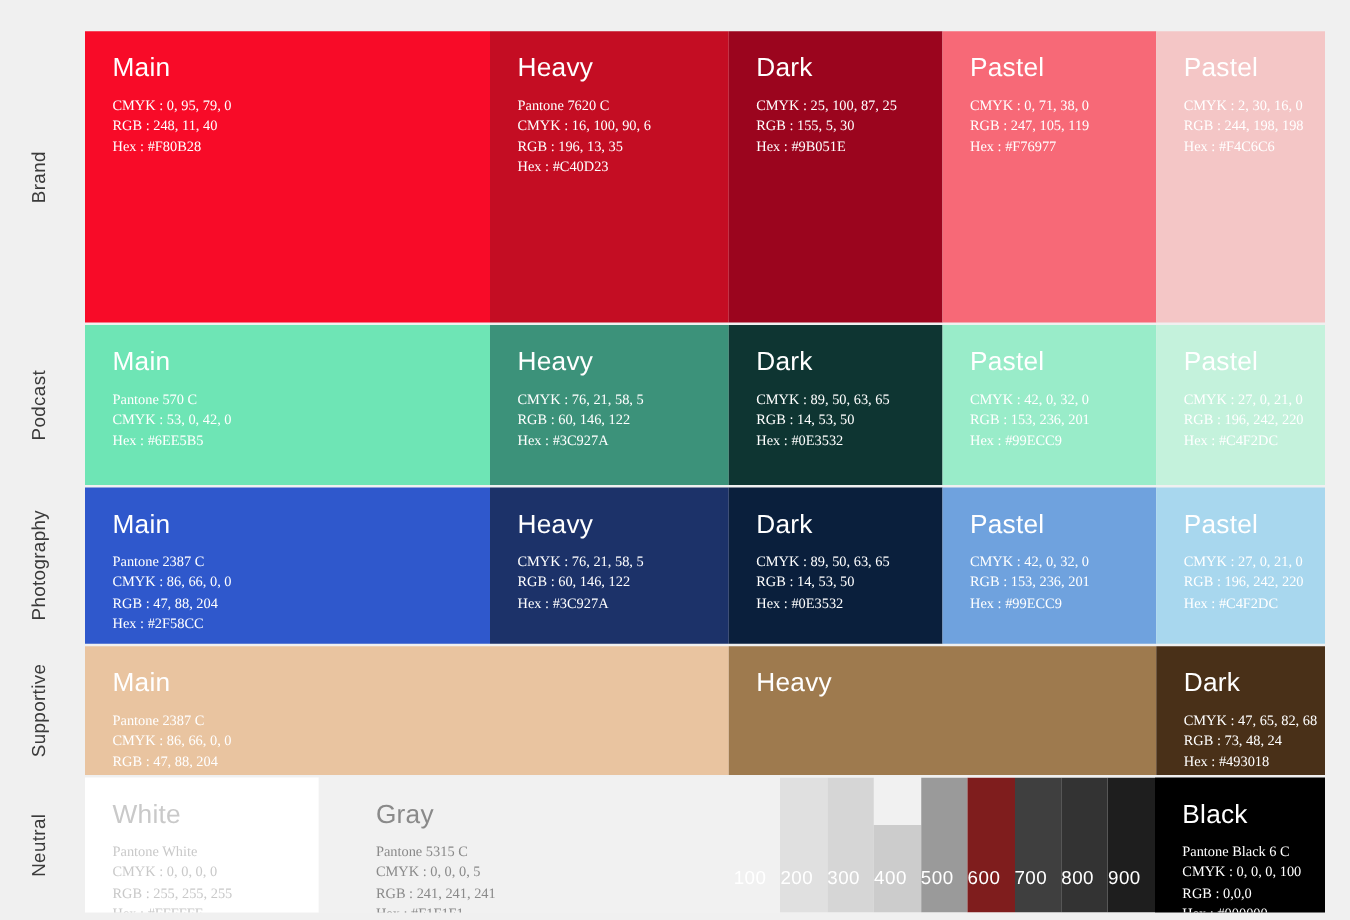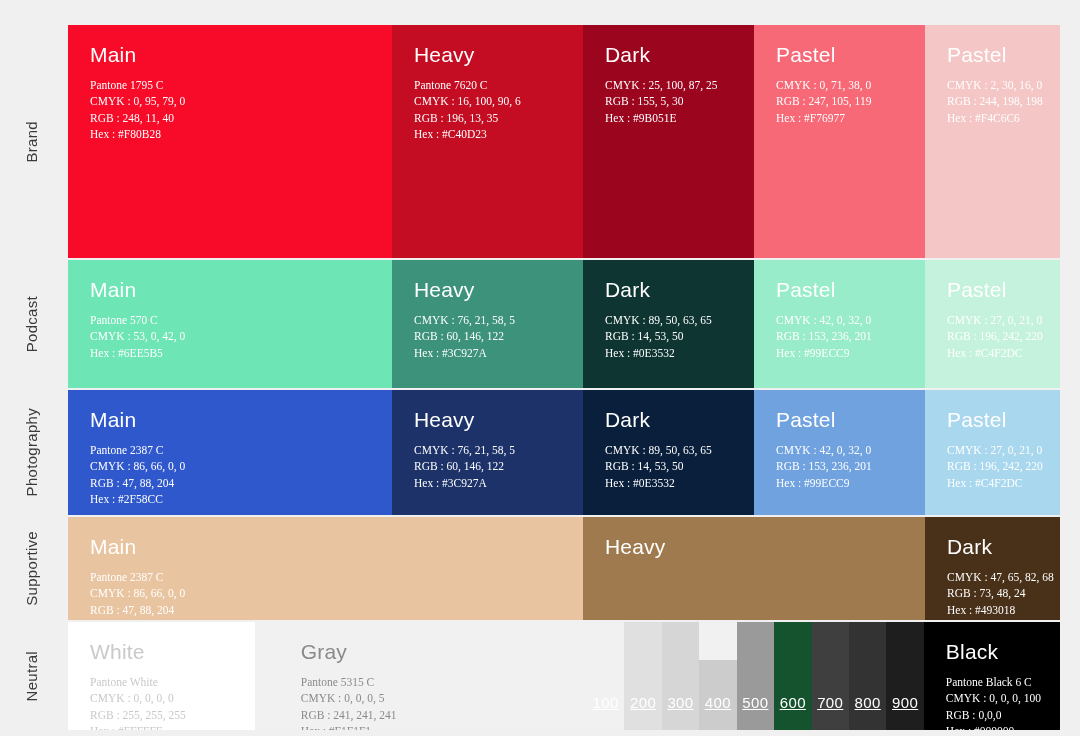--- a/index.html
+++ b/index.html
@@ -73,23 +73,21 @@
 
   
   .scale-strip {
     display: flex;
     height: 100%;
   }
   .scale-chip {
     position: relative;
     display: flex;
     align-items: flex-end;
-    justify-content: center;
     box-sizing: border-box;
-    text-decoration: underline;
   }
   .scale-chip .chip-label {
     font-size: 15px;
     padding-bottom: 19px;
     letter-spacing: 0.4px;
   }
 </style>
 </head>
 <body>
 
@@ -109,21 +107,20 @@
   </div>
   <div class="cat-label" style="top:622px;height:108px;">
     <span>Neutral</span>
   </div>
 
   <div class="row" id="row-brand" style="top:25px;height:233px;">
       <div class="swatch" style="width: 324px; background: rgb(248, 11, 40); color: rgb(255, 255, 255);">
         <div class="sw-inner">
           <div class="sw-title">Main</div>
           <div class="sw-specs">
-            <div>Pantone 1795 C</div>
             <div>CMYK : 0, 95, 79,  0</div>
             <div>RGB : 248, 11, 40</div>
             <div>Hex : #F80B28</div>
           </div>
         </div>
       </div>
       <div class="swatch" style="width: 191px; background: rgb(196, 13, 35); color: rgb(255, 255, 255);">
         <div class="sw-inner">
           <div class="sw-title">Heavy</div>
           <div class="sw-specs">
@@ -335,21 +332,21 @@
           </div>
           <div class="scale-chip" style="width: 37.4444px; background: rgb(214, 214, 214); color: rgb(255, 255, 255);">
             <div class="chip-label">300</div>
           </div>
           <div class="scale-chip" style="width: 37.4444px; background: rgb(204, 204, 204); color: rgb(255, 255, 255); margin-top: 38px;">
             <div class="chip-label">400</div>
           </div>
           <div class="scale-chip" style="width: 37.4444px; background: rgb(154, 154, 154); color: rgb(255, 255, 255);">
             <div class="chip-label">500</div>
           </div>
-          <div class="scale-chip" style="width: 37.4444px; background: #14532d; color: rgb(255, 255, 255);">
+          <div class="scale-chip" style="width: 37.4444px; background: #7f1d1d; color: rgb(255, 255, 255);">
             <div class="chip-label">600</div>
           </div>
           <div class="scale-chip" style="width: 37.4444px; background: rgb(63, 63, 63); color: rgb(255, 255, 255);">
             <div class="chip-label">700</div>
           </div>
           <div class="scale-chip" style="width: 37.4444px; background: rgb(51, 51, 51); color: rgb(255, 255, 255);">
             <div class="chip-label">800</div>
           </div>
           <div class="scale-chip" style="width: 37.4444px; background: rgb(30, 30, 30); color: rgb(255, 255, 255);">
             <div class="chip-label">900</div>

